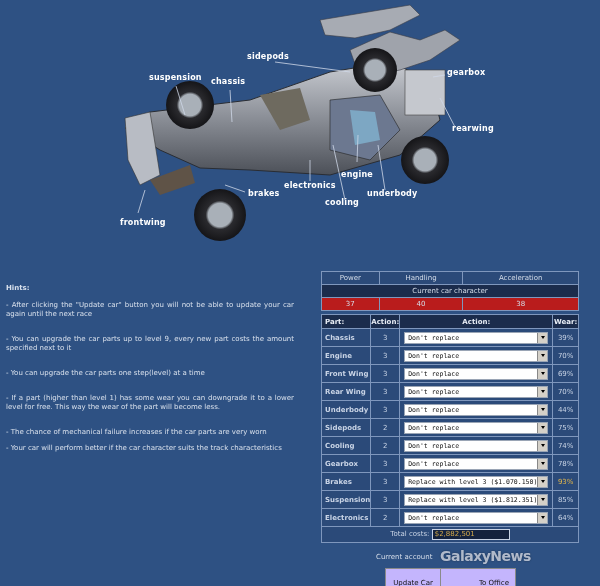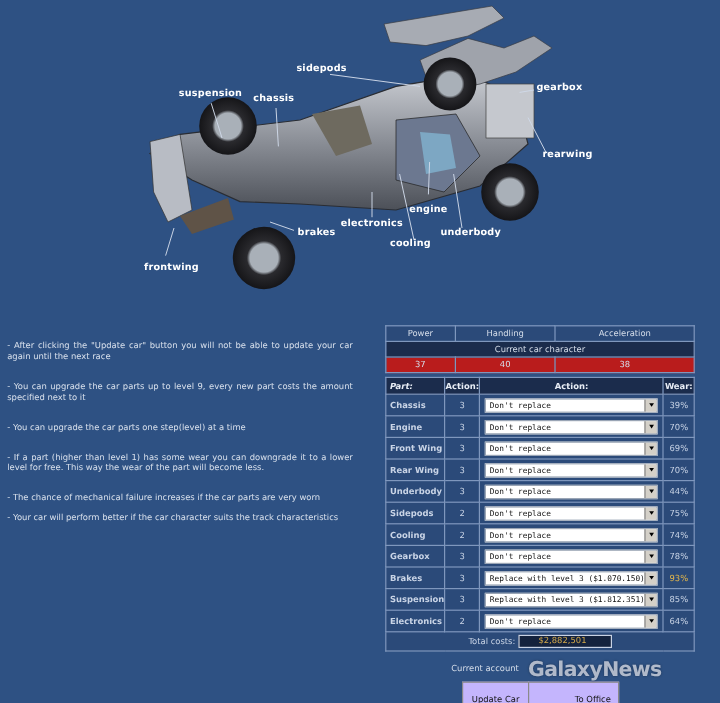--- a/index.html
+++ b/index.html
@@ -25,45 +25,45 @@
   .panel { position: absolute; left: 321px; top: 271px; width: 258px; }
   table { border-collapse: collapse; width: 100%; }
   .char-table { border: 1px solid #7f97bd; }
   .char-table td { border: 1px solid #7f97bd; text-align: center; font-size: 7px; height: 13px; color: #d6deea; }
   .char-table .head { background: #1b2c4c; }
   .char-table .sub { background: #2b4a79; }
   .char-table .val { background: #b91c1c; }
 
   .parts-table { margin-top: 3px; border: 1px solid #7f97bd; background: #2b4a79; }
   .parts-table th { background: #1b2c4c; color: #e8edf5; font-size: 7px; font-weight: bold; height: 14px; border: 1px solid #7f97bd; }
-  .parts-table th.part-h { text-align: left; padding-left: 3px; font-style: italic; }
+  .parts-table th.part-h { text-align: left; padding-left: 3px; }
   .parts-table td { border: 1px solid #7f97bd; height: 18px; font-size: 7px; color: #c9d4e6; }
   .parts-table td.pname { font-weight: bold; padding-left: 3px; width: 49px; color: #c9d4e6; }
   .parts-table td.plevel { text-align: center; width: 28px; }
   .parts-table td.pwear { text-align: center; width: 29px; }
   .parts-table td.pwear.hot { color: #e6b84a; }
   .parts-table td.paction { width: 150px; padding: 0 4px; }
   .sel {
     display: flex; align-items: center; height: 12px; background: #ffffff; border: 1px solid #9aa5b5;
     font-size: 7px; color: #111; padding-left: 3px; position: relative;
   }
   .sel .txt { flex: 1; white-space: nowrap; overflow: hidden; font-family: "DejaVu Sans Mono", monospace; font-size: 6.5px; }
   .sel .arr { width: 10px; height: 10px; background: #d4d0c8; border-left: 1px solid #888; display: flex; align-items: center; justify-content: center; margin-right: 0; }
   .sel .arr::after { content: ""; border-left: 2.5px solid transparent; border-right: 2.5px solid transparent; border-top: 3px solid #000; }
 
   .total-row td { height: 16px; text-align: center; font-size: 7px; }
-  .total-input { display: inline-block; width: 78px; height: 11px; background: #14223d; border: 1px solid #c8d2e4; color: #d3a94a; font-size: 7px; text-align: left; padding-left: 16px; vertical-align: middle; line-height: 9px; }
+  .total-input { display: inline-block; width: 78px; height: 11px; background: #14223d; border: 1px solid #c8d2e4; color: #d3a94a; font-size: 7px; text-align: left; padding-left: 2px; vertical-align: middle; line-height: 9px; }
 
   .account { position: absolute; left: 376px; top: 553px; font-size: 7px; color: #d6deea; text-align: center; }
   .btn {
     position: absolute; height: 30px; background: #c4b5fd; border: 1px solid #8a8a8a; color: #111;
     font-size: 7px; display: flex; align-items: center; justify-content: center;
   }
   .watermark {
-    position: absolute; left: 440px; top: 548px; font-size: 17px; font-weight: bold; color: rgba(225,230,240,0.75);
+    position: absolute; left: 440px; top: 548px; font-size: 14px; font-weight: bold; color: rgba(225,230,240,0.75);
     letter-spacing: -0.5px; font-family: "DejaVu Sans", sans-serif; text-shadow: 0 0 2px rgba(0,0,0,0.4);
   }
 </style>
 </head>
 <body>
 
 <div class="car-area">
   <svg class="car-svg" width="600" height="265" viewBox="0 0 600 265">
     <defs>
       <linearGradient id="body" x1="0" y1="0" x2="0" y2="1">
@@ -118,20 +118,21 @@
   <span class="car-label" style="left:452px;top:124px">rearwing</span>
   <span class="car-label" style="left:341px;top:170px">engine</span>
   <span class="car-label" style="left:284px;top:181px">electronics</span>
   <span class="car-label" style="left:248px;top:189px">brakes</span>
   <span class="car-label" style="left:367px;top:189px">underbody</span>
   <span class="car-label" style="left:325px;top:198px">cooling</span>
   <span class="car-label" style="left:120px;top:218px">frontwing</span>
 </div>
 
 <div class="hints">
+  <div class="title">Hints:</div>
   <div class="hint">- After clicking the "Update car" button you will not be able to update your car again until the next race</div>
   <div class="hint">- You can upgrade the car parts up to level 9, every new part costs the amount specified next to it</div>
   <div class="hint">- You can upgrade the car parts one step(level) at a time</div>
   <div class="hint">- If a part (higher than level 1) has some wear you can downgrade it to a lower level for free. This way the wear of the part will become less.</div>
   <div class="hint tight">- The chance of mechanical failure increases if the car parts are very worn</div>
   <div class="hint">- Your car will perform better if the car character suits the track characteristics</div>
 </div>
 
 <div class="panel">
   <table class="char-table">

